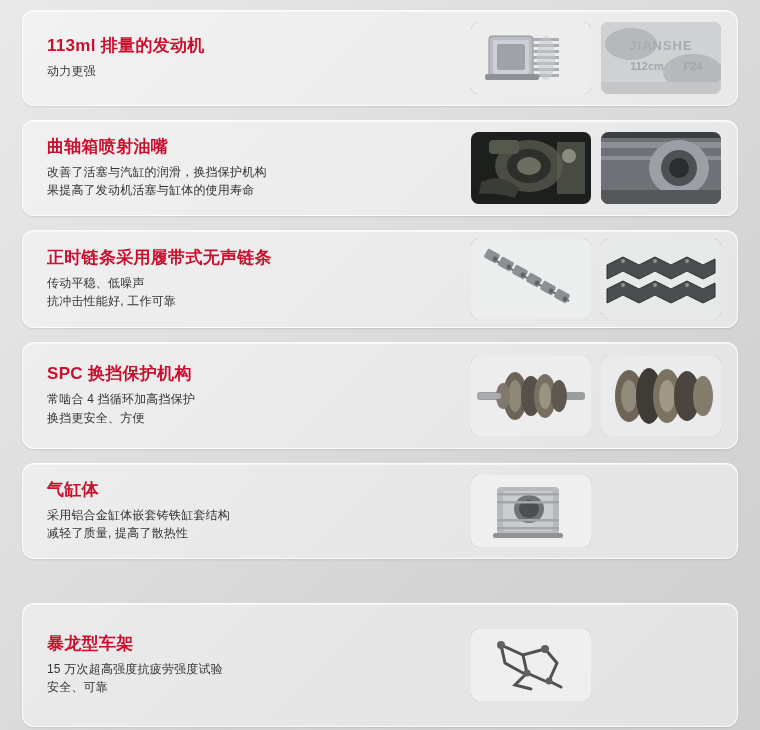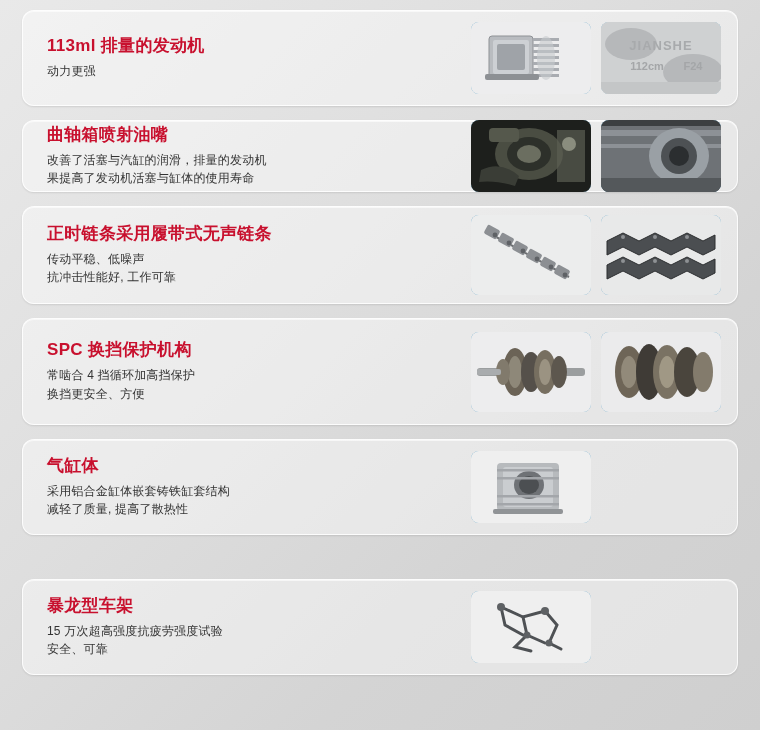--- a/index.html
+++ b/index.html
@@ -70,25 +70,25 @@
     background: #0369a1;
     overflow: hidden;
     position: relative;
     box-shadow: inset 0 0 0 1px rgba(255,255,255,0.7);
   }
   .thumb.tall { height: 80px; }
   .thumb svg { display: block; width: 100%; height: 100%; }
 
   
   .card-h1 { height: 96px; justify-content: flex-end; }
-  .card-h2 { height: 72px; gap: 44px; }
+  .card-h2 { height: 96px; gap: 44px; }
   .card-h3 { height: 98px; }
   .card-h4 { height: 107px; }
   .card-h5 { height: 96px; gap: 12px; }
-  .card-h6 { height: 96px; margin-top: 44px; }
+  .card-h6 { height: 124px; margin-top: 44px; }
 </style>
 </head>
 <body>
 
 <div id="page">
 
   <div class="feature-card card-h1">
     <div class="card-text">
       <div class="card-title">113ml 排量的发动机</div>
       <div class="card-desc">动力更强</div>
@@ -128,21 +128,21 @@
           <text x="92" y="48" font-family="Liberation Sans, sans-serif" font-size="11" font-weight="bold" fill="#a4a6a8" text-anchor="middle">F24</text>
           <rect x="0" y="60" width="120" height="12" fill="#c4c6c7"></rect>
         </svg>
       </div>
     </div>
   </div>
 
   <div class="feature-card card-h2">
     <div class="card-text">
       <div class="card-title">曲轴箱喷射油嘴</div>
-      <div class="card-desc">改善了活塞与汽缸的润滑，排量的发动机
+      <div class="card-desc">改善了活塞与汽缸的润滑，换挡保护机构
 果提高了发动机活塞与缸体的使用寿命</div>
     </div>
     <div class="card-images">
       <div class="thumb">
         <svg viewBox="0 0 120 72" preserveAspectRatio="none">
           <rect width="120" height="72" fill="#1d1f1c"></rect>
           <ellipse cx="58" cy="34" rx="34" ry="26" fill="#4a4d42"></ellipse>
           <ellipse cx="58" cy="34" rx="22" ry="17" fill="#2d302a"></ellipse>
           <ellipse cx="58" cy="34" rx="12" ry="9" fill="#6b6e60"></ellipse>
           <path d="M10 50 Q30 40 48 56 L44 66 Q24 60 8 62 Z" fill="#3a3d36"></path>

